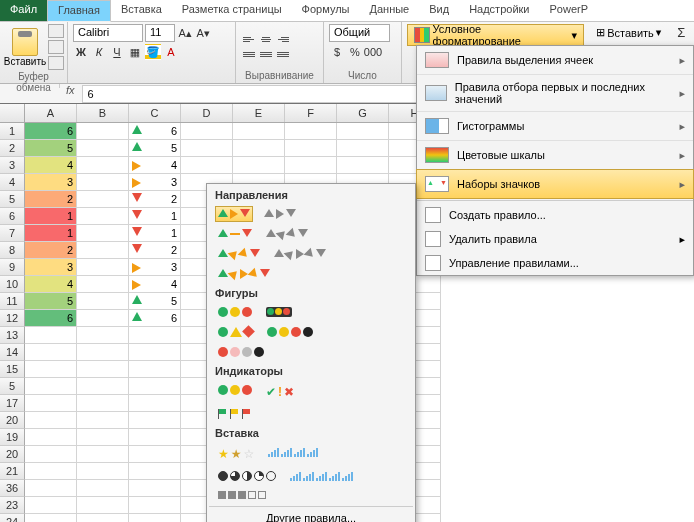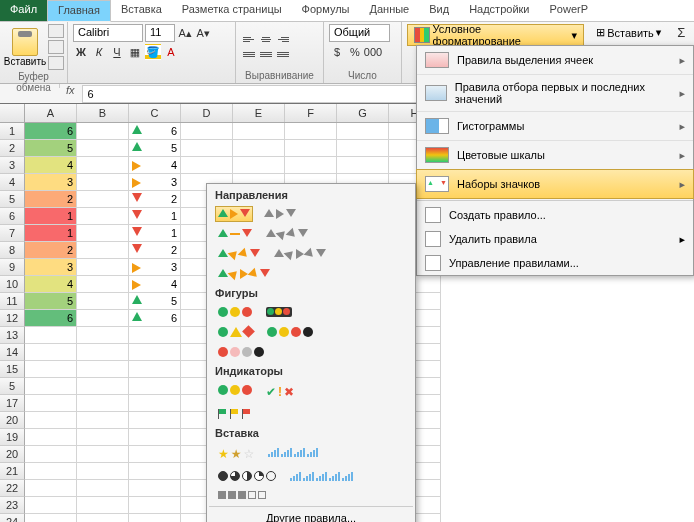--- a/index.html
+++ b/index.html
@@ -489,21 +489,21 @@
         <div class="cell"></div>
         <div class="cell"></div>
         <div class="cell"></div>
         <div class="cell"></div>
         <div class="cell"></div>
         <div class="cell"></div>
         <div class="cell"></div>
         <div class="cell"></div>
       </div>
       <div class="row">
-        <div class="row-h">22</div>
+        <div class="row-h">36</div>
         <div class="cell"></div>
         <div class="cell"></div>
         <div class="cell"></div>
         <div class="cell"></div>
         <div class="cell"></div>
         <div class="cell"></div>
         <div class="cell"></div>
         <div class="cell"></div>
       </div>
       <div class="row">

